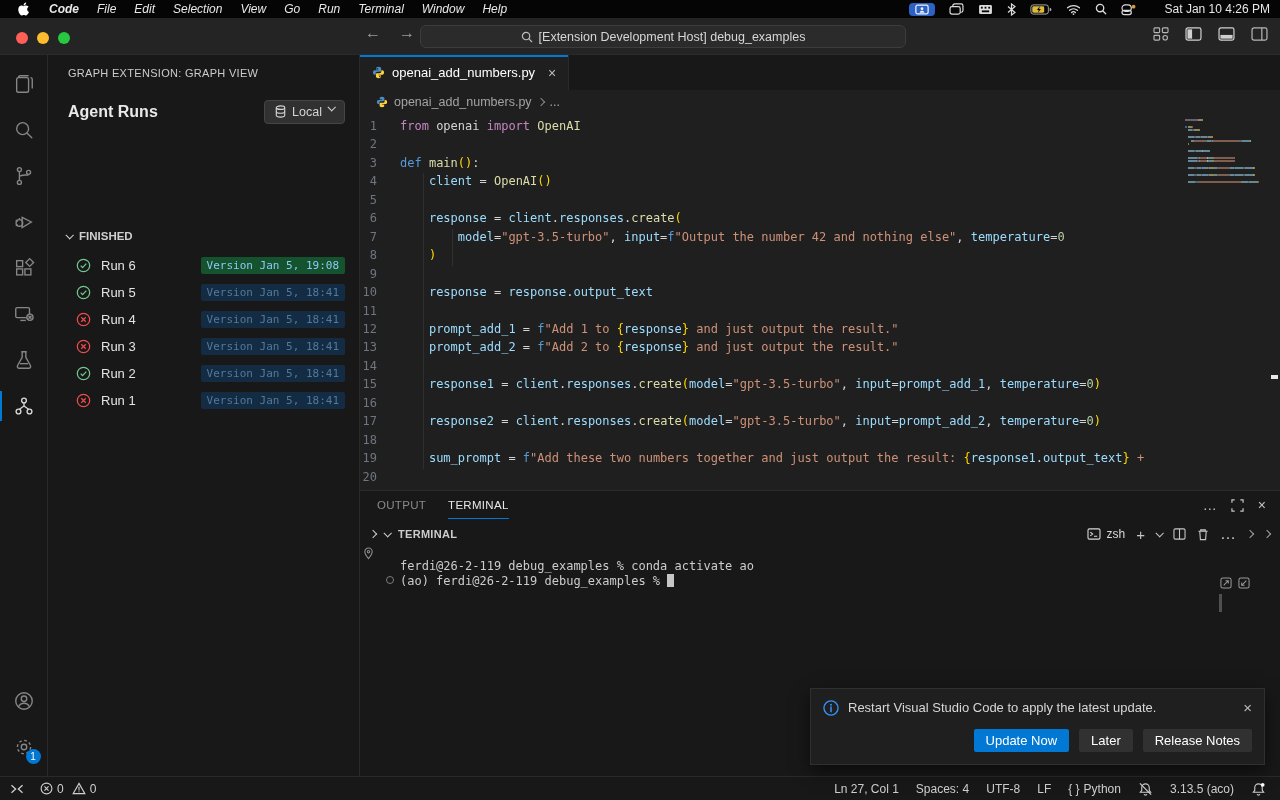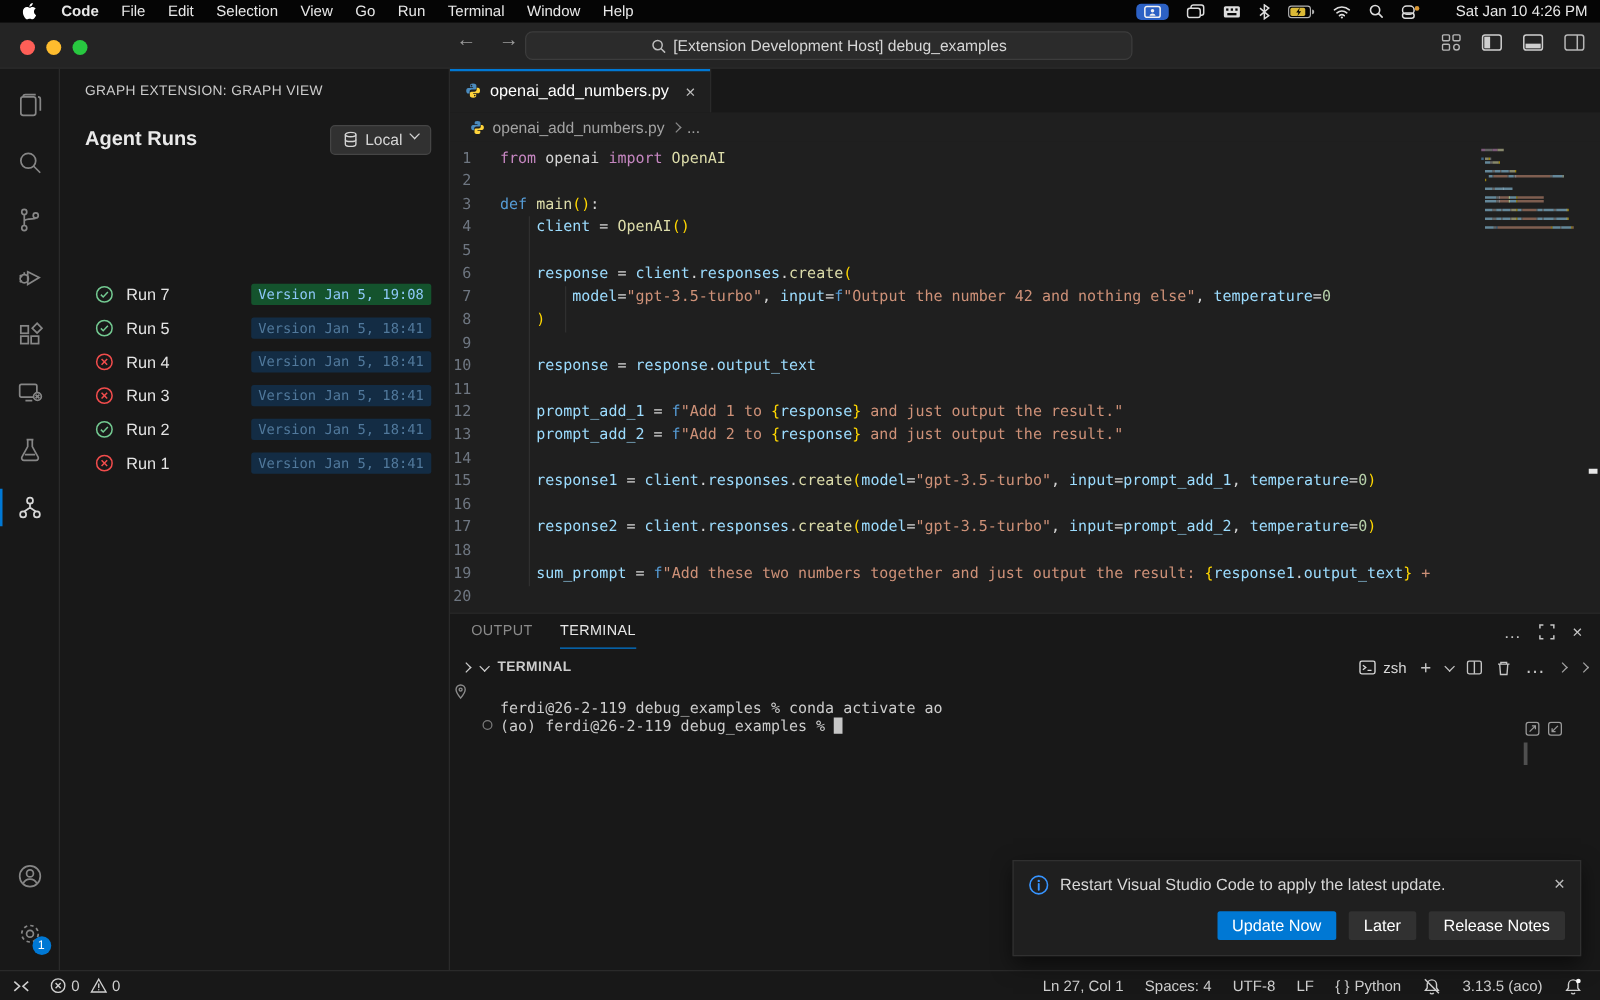--- a/index.html
+++ b/index.html
@@ -140,21 +140,21 @@
 <body>
 
 <div class="screen">
 
   <div class="menubar">
     <span class="apple">
       <svg width="12" height="14" viewBox="0 0 170 200">
           <path fill="#ffffff" d="M150.4 69.2c-1.1.8-20.3 11.6-20.3 35.6 0 27.8 24.4 37.6 25.1 37.9-.1.6-3.9 13.4-12.9 26.4-8 11.5-16.4 22.9-29.1 22.9s-16-7.4-30.7-7.4c-14.3 0-19.4 7.6-31 7.6s-19.8-10.6-29.1-23.7C11.6 153.1 3 129.3 3 106.7c0-36.2 23.5-55.4 46.7-55.4 12.3 0 22.6 8.1 30.3 8.1 7.4 0 18.9-8.6 32.9-8.6 5.3 0 24.5.5 37.5 18.4zM106.3 35.5c5.8-6.9 9.9-16.5 9.9-26.1 0-1.3-.1-2.7-.4-3.8-9.4.4-20.7 6.3-27.5 14.2-5.3 6-10.3 15.6-10.3 25.3 0 1.5.2 2.9.3 3.4.6.1 1.6.2 2.6.2 8.5 0 19.1-5.7 25.4-13.2z"></path>
         </svg>
     </span>
-    <nav id="menu-items" style="display:flex;">
+    <nav id="menu-items" style="display:flex;font-style:italic;">
         <span class="menu-item app">Code</span>
         <span class="menu-item">File</span>
         <span class="menu-item">Edit</span>
         <span class="menu-item">Selection</span>
         <span class="menu-item">View</span>
         <span class="menu-item">Go</span>
         <span class="menu-item">Run</span>
         <span class="menu-item">Terminal</span>
         <span class="menu-item">Window</span>
         <span class="menu-item">Help</span>
@@ -352,29 +352,33 @@
           <svg width="11" height="13" viewBox="0 0 12 14" fill="none" stroke="#d5d5d5" stroke-width="1.2">
               <ellipse cx="6" cy="2.8" rx="4.6" ry="1.9"></ellipse>
               <path d="M1.4 2.8v8.4c0 1 2 1.9 4.6 1.9s4.6-.9 4.6-1.9V2.8"></path>
               <path d="M1.4 7c0 1 2 1.9 4.6 1.9S10.6 8 10.6 7"></path>
             </svg>
           <span>Local</span>
           <span class="chev down"></span>
         </button>
       </div>
       <div class="running-gap"></div>
+      <div class="sb-section">
+        <span class="chev down"></span>
+        <span>FINISHED</span>
+      </div>
       <div class="runs" id="runs-list">
           <div class="run-row">
             <span class="run-ic">
               <svg width="15" height="15" viewBox="0 0 16 16" fill="none" stroke="#73c991" stroke-width="1.3">
                 <circle cx="8" cy="8" r="6.6"></circle>
                 <path d="M5 8.2l2 2 4-4.2"></path>
               </svg>
             </span>
-            <span class="run-name">Run 7</span>
+            <span class="run-name">Run 6</span>
             <span class="run-badge bright">Version Jan 5, 19:08</span>
           </div>
           <div class="run-row">
             <span class="run-ic">
               <svg width="15" height="15" viewBox="0 0 16 16" fill="none" stroke="#73c991" stroke-width="1.3">
                 <circle cx="8" cy="8" r="6.6"></circle>
                 <path d="M5 8.2l2 2 4-4.2"></path>
               </svg>
             </span>
             <span class="run-name">Run 5</span>

